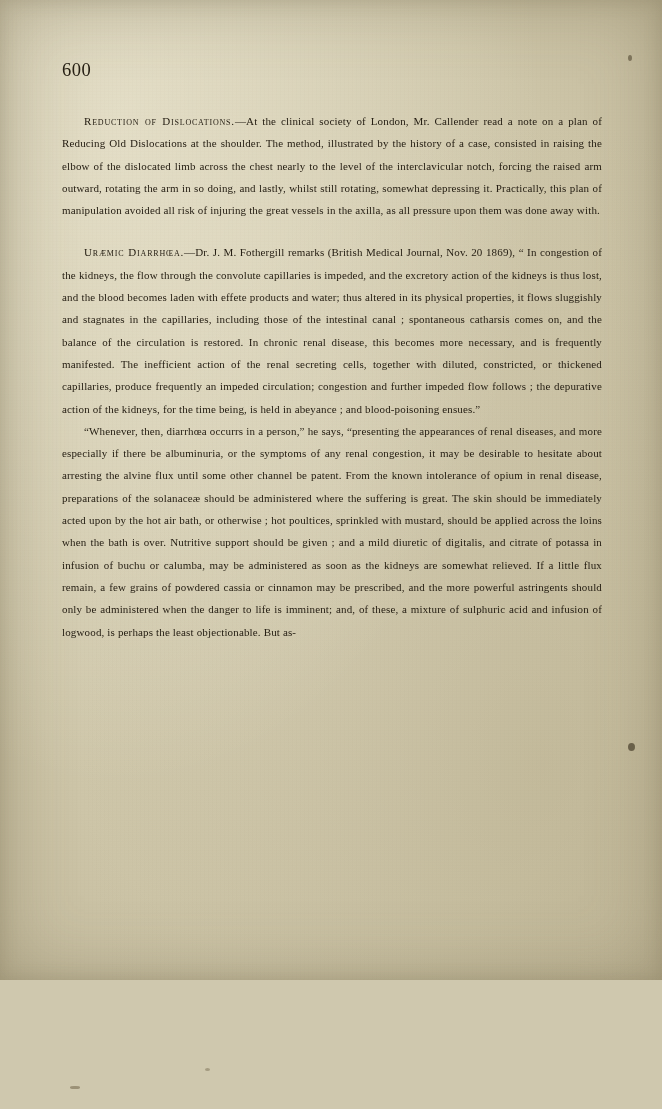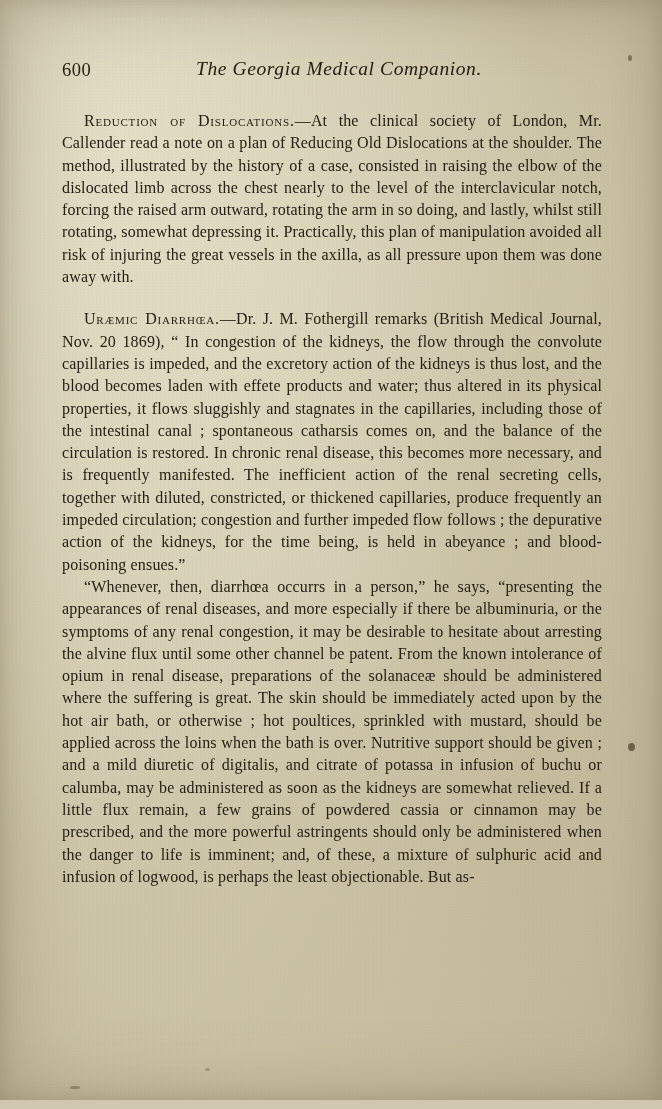--- a/index.html
+++ b/index.html
@@ -11,21 +11,21 @@
     height: 1109px;
     background: #cfc8ae;
     font-family: "Liberation Serif", serif;
     color: #272015;
     overflow: hidden;
   }
   
   .page {
     position: relative;
     width: 662px;
-    height: 1100px;
+    height: 980px;
     box-sizing: border-box;
     background:
       radial-gradient(ellipse at 18% 12%, rgba(255,252,236,0.45) 0%, rgba(255,252,236,0) 55%),
       radial-gradient(ellipse at 82% 78%, rgba(168,156,120,0.30) 0%, rgba(168,156,120,0) 60%),
       radial-gradient(ellipse at 50% 50%, #d7d0b6 0%, #cdc5a8 70%, #c3ba9c 100%);
   }
   .grain {
     position: absolute;
     inset: 0;
     pointer-events: none;
@@ -67,21 +67,21 @@
     text-align: center;
     font-family: "Liberation Serif", serif;
     font-style: italic;
     font-size: 19.5px;
     letter-spacing: 0.6px;
     padding-left: 14px;
   }
 
   p.para {
     margin: 0;
-    font-size: 16px;
+    font-size: 11px;
     line-height: 22.3px;
     text-align: justify;
     text-justify: inter-word;
     hyphens: manual;
     letter-spacing: 0.15px;
   }
   p.para.indent {
     text-indent: 22px;
   }
   .gap {
@@ -105,21 +105,20 @@
 </head>
 <body>
 
 <div class="page">
   <div class="grain"></div>
 
   <div class="content">
 
     <div class="running-head">
       <div class="folio">600</div>
-      <div class="head-title">The Georgia Medical Companion.</div>
     </div>
 
     <p class="para indent"><span class="smallcaps">Reduction of Dislocations.</span><span>—At the clinical society of London, Mr. Callender read a note on a plan of Reducing Old Dislocations at the shoulder. The method, illustrated by the history of a case, consisted in raising the elbow of the dislocated limb across the chest nearly to the level of the interclavicular notch, forcing the raised arm outward, rotating the arm in so doing, and lastly, whilst still rotating, somewhat depressing it. Practically, this plan of manipulation avoided all risk of injuring the great vessels in the axilla, as all pressure upon them was done away with.</span></p>
 
     <div class="gap"></div>
 
     <p class="para indent"><span class="smallcaps">Uræmic Diarrhœa.</span><span>—Dr. J. M. Fothergill remarks (British Medical Journal, Nov. 20 1869), “ In congestion of the kidneys, the flow through the convolute capillaries is impeded, and the excretory action of the kidneys is thus lost, and the blood becomes laden with effete products and water; thus altered in its physical properties, it flows sluggishly and stagnates in the capillaries, including those of the intestinal canal ; spontaneous catharsis comes on, and the balance of the circulation is restored. In chronic renal disease, this becomes more necessary, and is frequently manifested. The inefficient action of the renal secreting cells, together with diluted, constricted, or thickened capillaries, produce frequently an impeded circulation; congestion and further impeded flow follows ; the depurative action of the kidneys, for the time being, is held in abeyance ; and blood-poisoning ensues.”</span></p>
 
 
     <p class="para indent">“Whenever, then, diarrhœa occurrs in a person,” he says, “presenting the appearances of renal diseases, and more especially if there be albuminuria, or the symptoms of any renal congestion, it may be desirable to hesitate about arresting the alvine flux until some other channel be patent. From the known intolerance of opium in renal disease, preparations of the solanaceæ should be administered where the suffering is great. The skin should be immediately acted upon by the hot air bath, or otherwise ; hot poultices, sprinkled with mustard, should be applied across the loins when the bath is over. Nutritive support should be given ; and a mild diuretic of digitalis, and citrate of potassa in infusion of buchu or calumba, may be administered as soon as the kidneys are somewhat relieved. If a little flux remain, a few grains of powdered cassia or cinnamon may be prescribed, and the more powerful astringents should only be administered when the danger to life is imminent; and, of these, a mixture of sulphuric acid and infusion of logwood, is perhaps the least objectionable. But as-</p>

